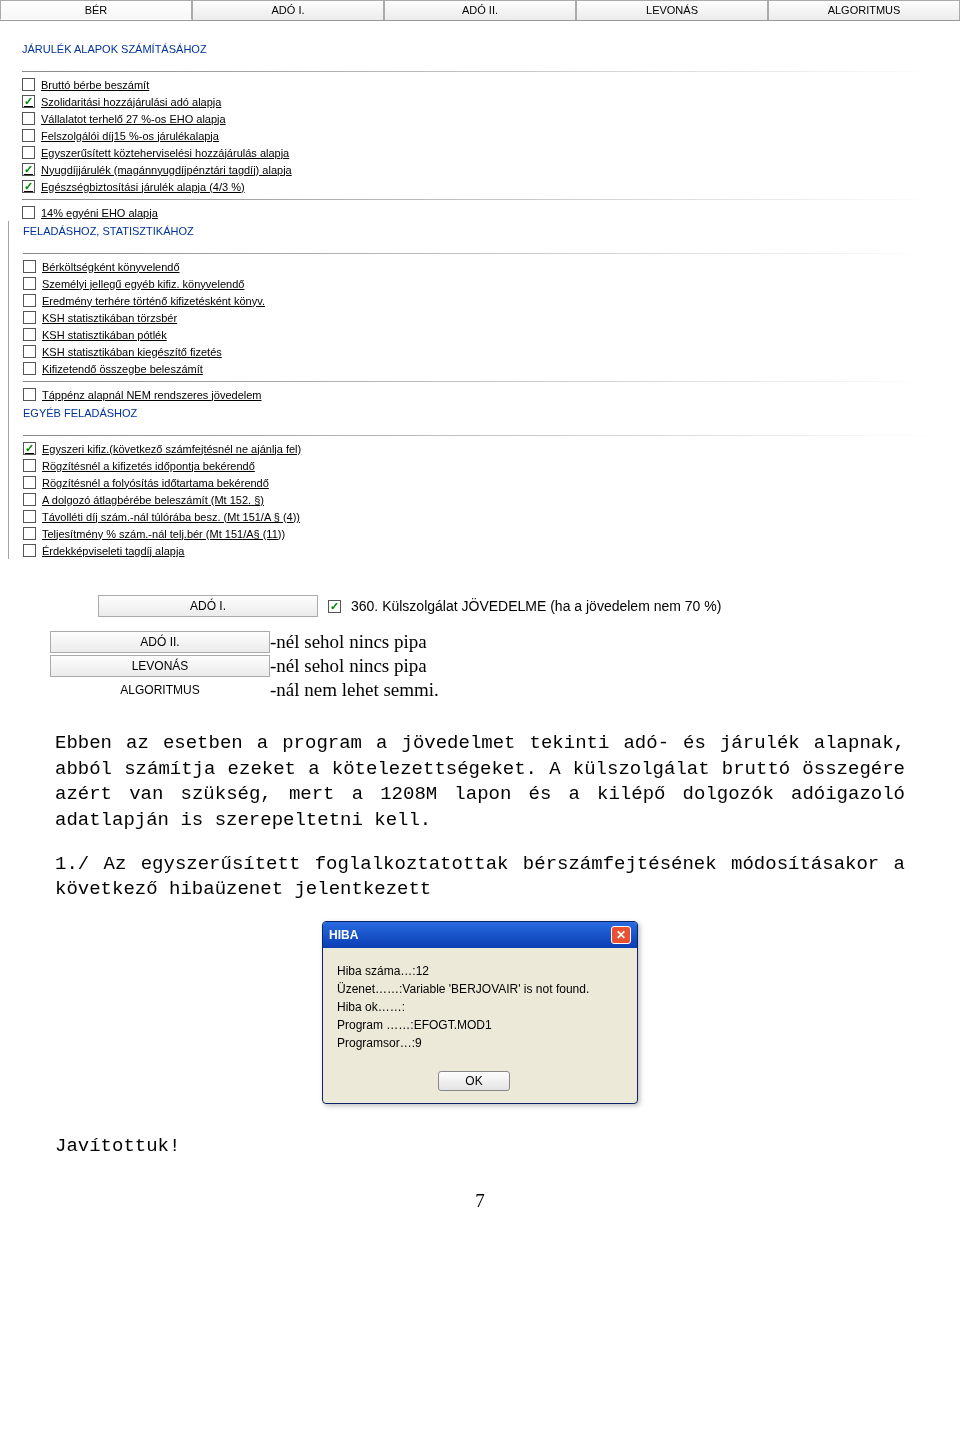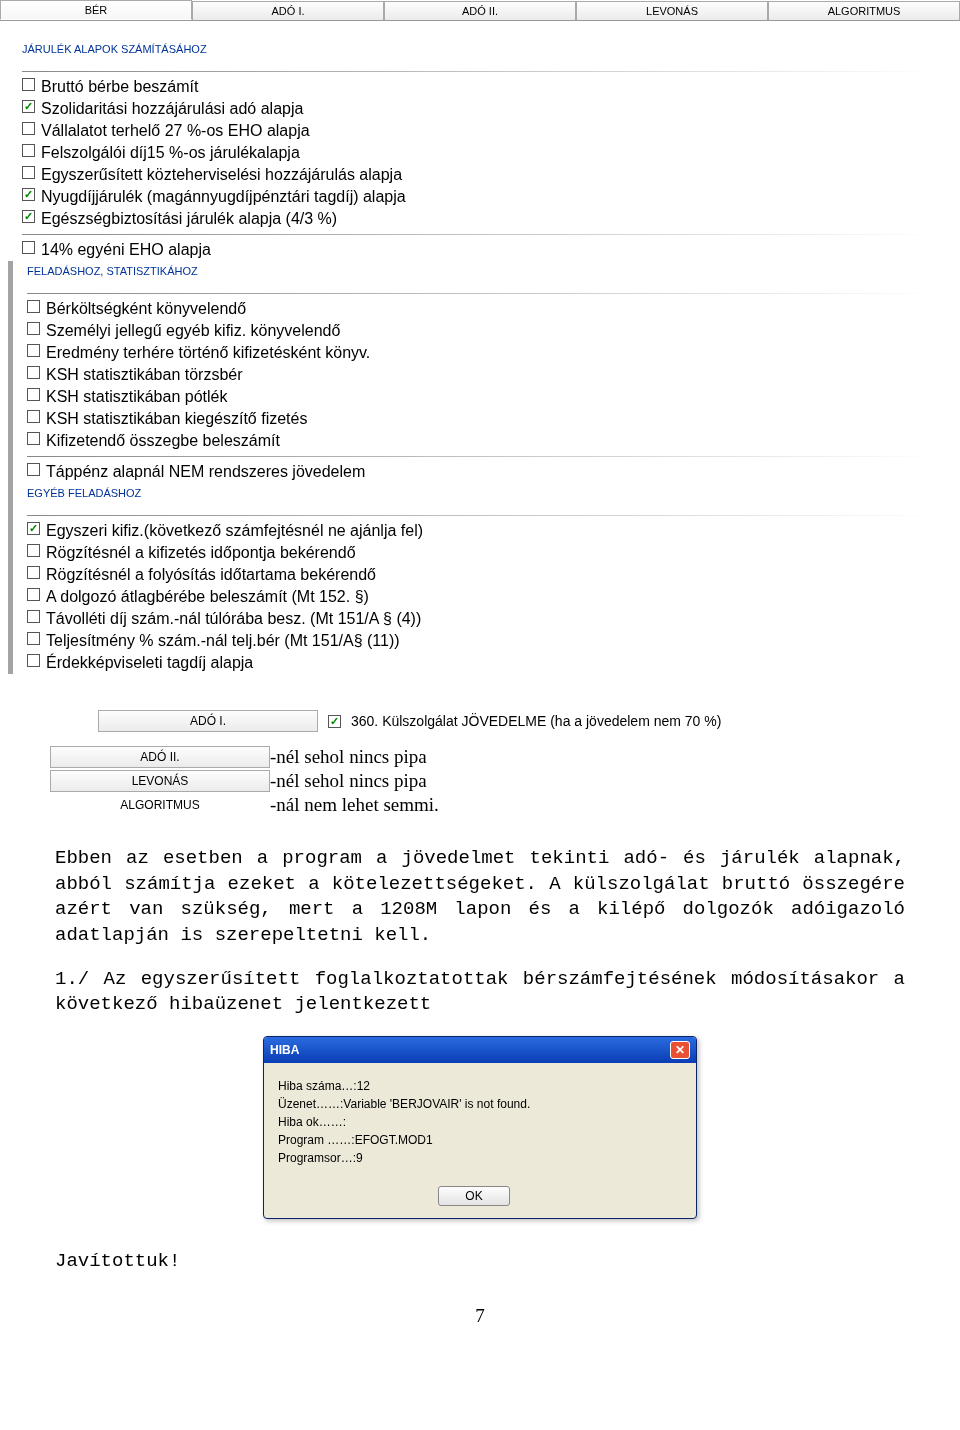--- a/index.html
+++ b/index.html
@@ -8,21 +8,20 @@
     padding: 0;
     font-family: Tahoma, Arial, sans-serif;
     font-size: 11px;
     background: #fff;
     color: #000;
     width: 960px;
   }
   .tabs-row {
     display: flex;
     border-bottom: 1px solid #999;
-    align-items: flex-end;
   }
   .tab {
     flex: 1;
     background: linear-gradient(#fdfdfd, #ebebeb);
     border: 1px solid #aaa;
     border-bottom: none;
     text-align: center;
     padding: 3px 0;
     font-size: 11px;
     cursor: pointer;
@@ -37,32 +36,33 @@
     display: flex;
     margin-top: 18px;
     padding: 0 8px 12px 8px;
     gap: 0;
     flex-direction: column;
   }
   .panel {
     flex: 1;
     padding: 0 14px;
   }
-  .panel + .panel { border-left: 5px solid #a3a3a3; }
+  .panel + .panel { border-left: 1px solid #a3a3a3; }
   .panel-title {
     color: #003399;
     font-size: 11px;
     padding: 4px 0 12px 0;
   }
   .chk-row {
     display: flex;
-    align-items: flex-start;
+    align-items: center;
     gap: 6px;
     padding: 2px 0;
-    font-size: 16px;
+    font-size: 11px;
+    text-decoration: underline;
   }
   .chk {
     width: 13px;
     height: 13px;
     border: 1px solid #555;
     background: #fff;
     display: inline-flex;
     align-items: center;
     justify-content: center;
     flex-shrink: 0;
@@ -127,21 +127,21 @@
   .doc-body p { margin: 18px 0; font-family: Liberation Mono, monospace; }
   .doc-body p.justify { text-align: justify; }
   .doc-body h3 {
     font-family: "Times New Roman", Times, serif;
     font-size: 19px;
     font-weight: bold;
     margin: 36px 0 20px 0;
   }
   .h3-num { display:inline-block; width:52px; }
   .dialog {
-    width: 434px;
+    width: 316px;
     margin: 16px auto 30px auto;
     background: #ece9d8;
     border: 1px solid #0a246a;
     border-radius: 4px;
     box-shadow: 2px 2px 5px rgba(0,0,0,.25);
     font-family: Tahoma, Arial, sans-serif;
   }
   .dialog-title {
     background: linear-gradient(#2a6bdf, #0a3db4);
     color: #fff;

